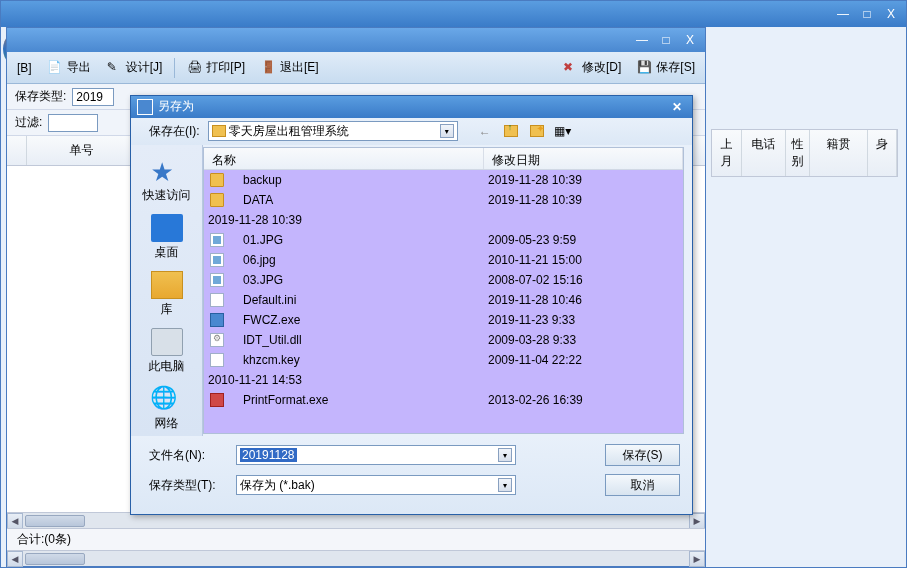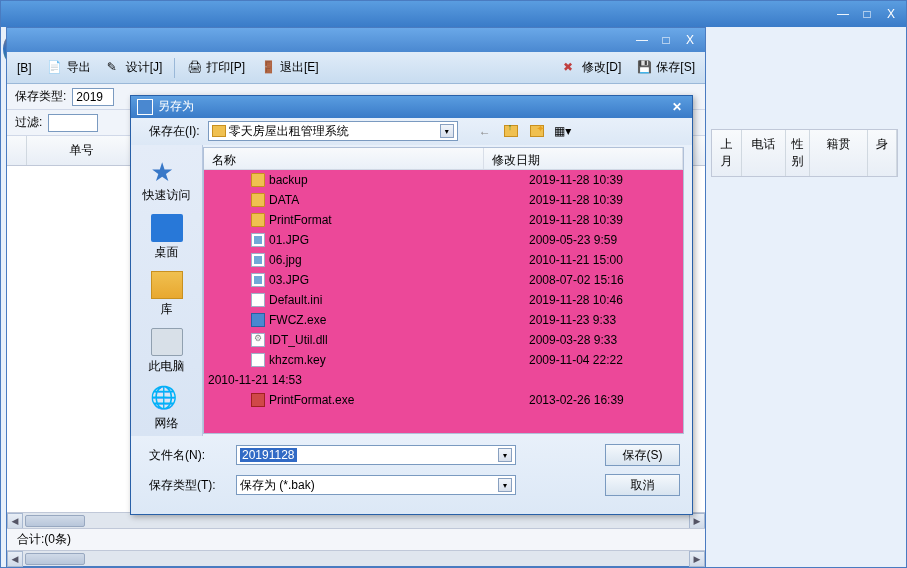--- a/index.html
+++ b/index.html
@@ -43,26 +43,26 @@
 .dlg-toolbar { height: 30px; display:flex;align-items:center;padding:0 10px 0 18px;gap:8px;background:linear-gradient(#e8f0fa,#dce8f6); }
 .loc-combo { flex:1;height:20px;border:1px solid #7a9ac0;background:#fff;display:flex;align-items:center;padding:0 3px;position:relative;max-width:250px; }
 .loc-combo .folder-ic { width:14px;height:12px;background:#f0c050;border:1px solid #c89020;margin-right:3px; }
 .combo-arrow { margin-left:auto;border:1px solid #88a0c0;width:14px;height:14px;display:flex;align-items:center;justify-content:center;font-size:8px;background:linear-gradient(#f0f4fa,#d8e0ec); }
 .nav-icons { display:flex;gap:8px;align-items:center;margin-left:10px; }
 .nav-ic { width:18px;height:18px;cursor:pointer;display:flex;align-items:center;justify-content:center; }
 .dlg-body { flex:1;display:flex; }
 .places { width:72px;background:linear-gradient(#e4ecf8,#d8e4f4);border-right:1px solid #b8c8e0;display:flex;flex-direction:column;align-items:center;padding-top:8px;gap:2px; }
 .place { width:60px;display:flex;flex-direction:column;align-items:center;padding:4px 0;cursor:pointer; }
 .place-ic { width:32px;height:28px;margin-bottom:2px; }
-.file-area { flex:1;display:flex;flex-direction:column;background:#ec4899;border:1px solid #b0c0d8;margin:2px 8px 2px 0; }
+.file-area { flex:1;display:flex;flex-direction:column;background:#c4b5fd;border:1px solid #b0c0d8;margin:2px 8px 2px 0; }
 .fa-head { display:flex;height:22px;background:linear-gradient(#f8fafc,#eaf0f8);border-bottom:1px solid #d0d8e4; }
 .fah-cell { padding:4px 8px;border-right:1px solid #d8dee8; }
 .file-list { flex:1;overflow:hidden; }
 .f-row { display:flex;height:20px;align-items:center;cursor:pointer; }
-.f-name { width:280px;display:flex;align-items:center;padding-left:6px;gap:4px;margin-left:41px; }
+.f-name { width:280px;display:flex;align-items:center;padding-left:6px;gap:19px; }
 .f-date { flex:1;padding-left:4px; }
 .f-ic { width:14px;height:14px;flex-shrink:0; }
 .ic-folder { background:#f0c050;border:1px solid #c89020;border-radius:1px; }
 .ic-jpg { background:#fff;border:1px solid #a0b0c8;position:relative; }
 .ic-jpg::after{content:"";position:absolute;left:2px;top:2px;right:2px;bottom:2px;background:#70a8d8;}
 .ic-ini { background:#fff;border:1px solid #a0b0c8; }
 .ic-exe { background:#4a88d0;border:1px solid #2860a0; }
 .ic-dll { background:#fff;border:1px solid #a0b0c8;position:relative; }
 .ic-dll::before{content:"⚙";position:absolute;font-size:9px;left:2px;top:-1px;color:#888;}
 .ic-key { background:#fff;border:1px solid #a0b0c8;color:#c04040; }
@@ -241,24 +241,20 @@
                 <div class="f-date">2019-11-28 10:39</div>
               </div>
               <div class="f-row">
                 <div class="f-name">
                   <div class="f-ic ic-folder"></div>
                   <span>DATA</span>
                 </div>
                 <div class="f-date">2019-11-28 10:39</div>
               </div>
               <div class="f-row">
-                <div class="f-name">
-                  <div class="f-ic ic-folder"></div>
-                  <span>PrintFormat</span>
-                </div>
                 <div class="f-date">2019-11-28 10:39</div>
               </div>
               <div class="f-row">
                 <div class="f-name">
                   <div class="f-ic ic-jpg"></div>
                   <span>01.JPG</span>
                 </div>
                 <div class="f-date">2009-05-23 9:59</div>
               </div>
               <div class="f-row">

